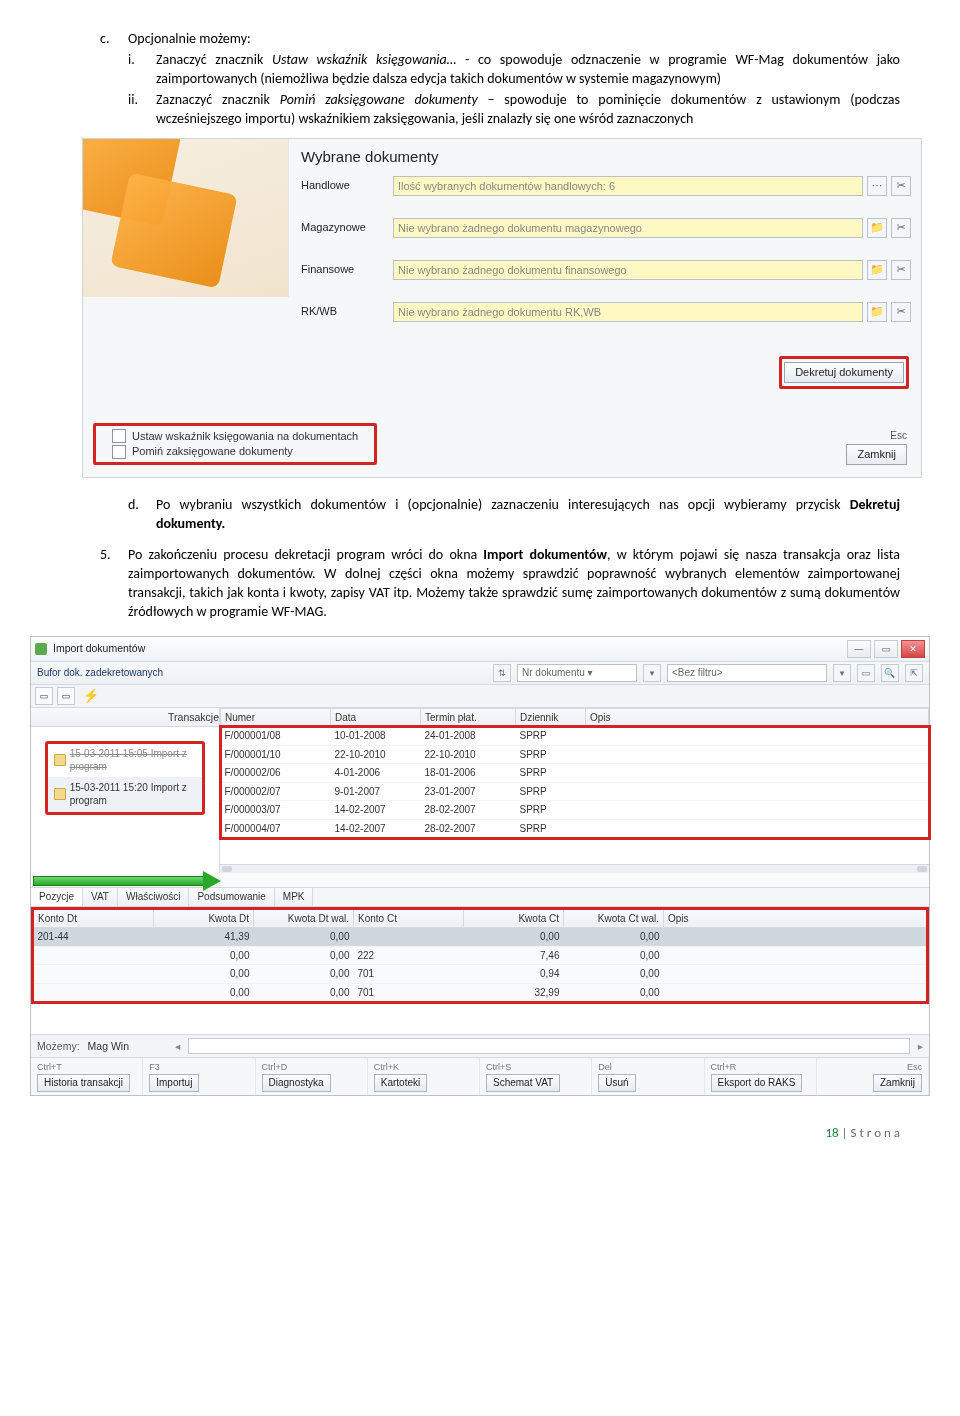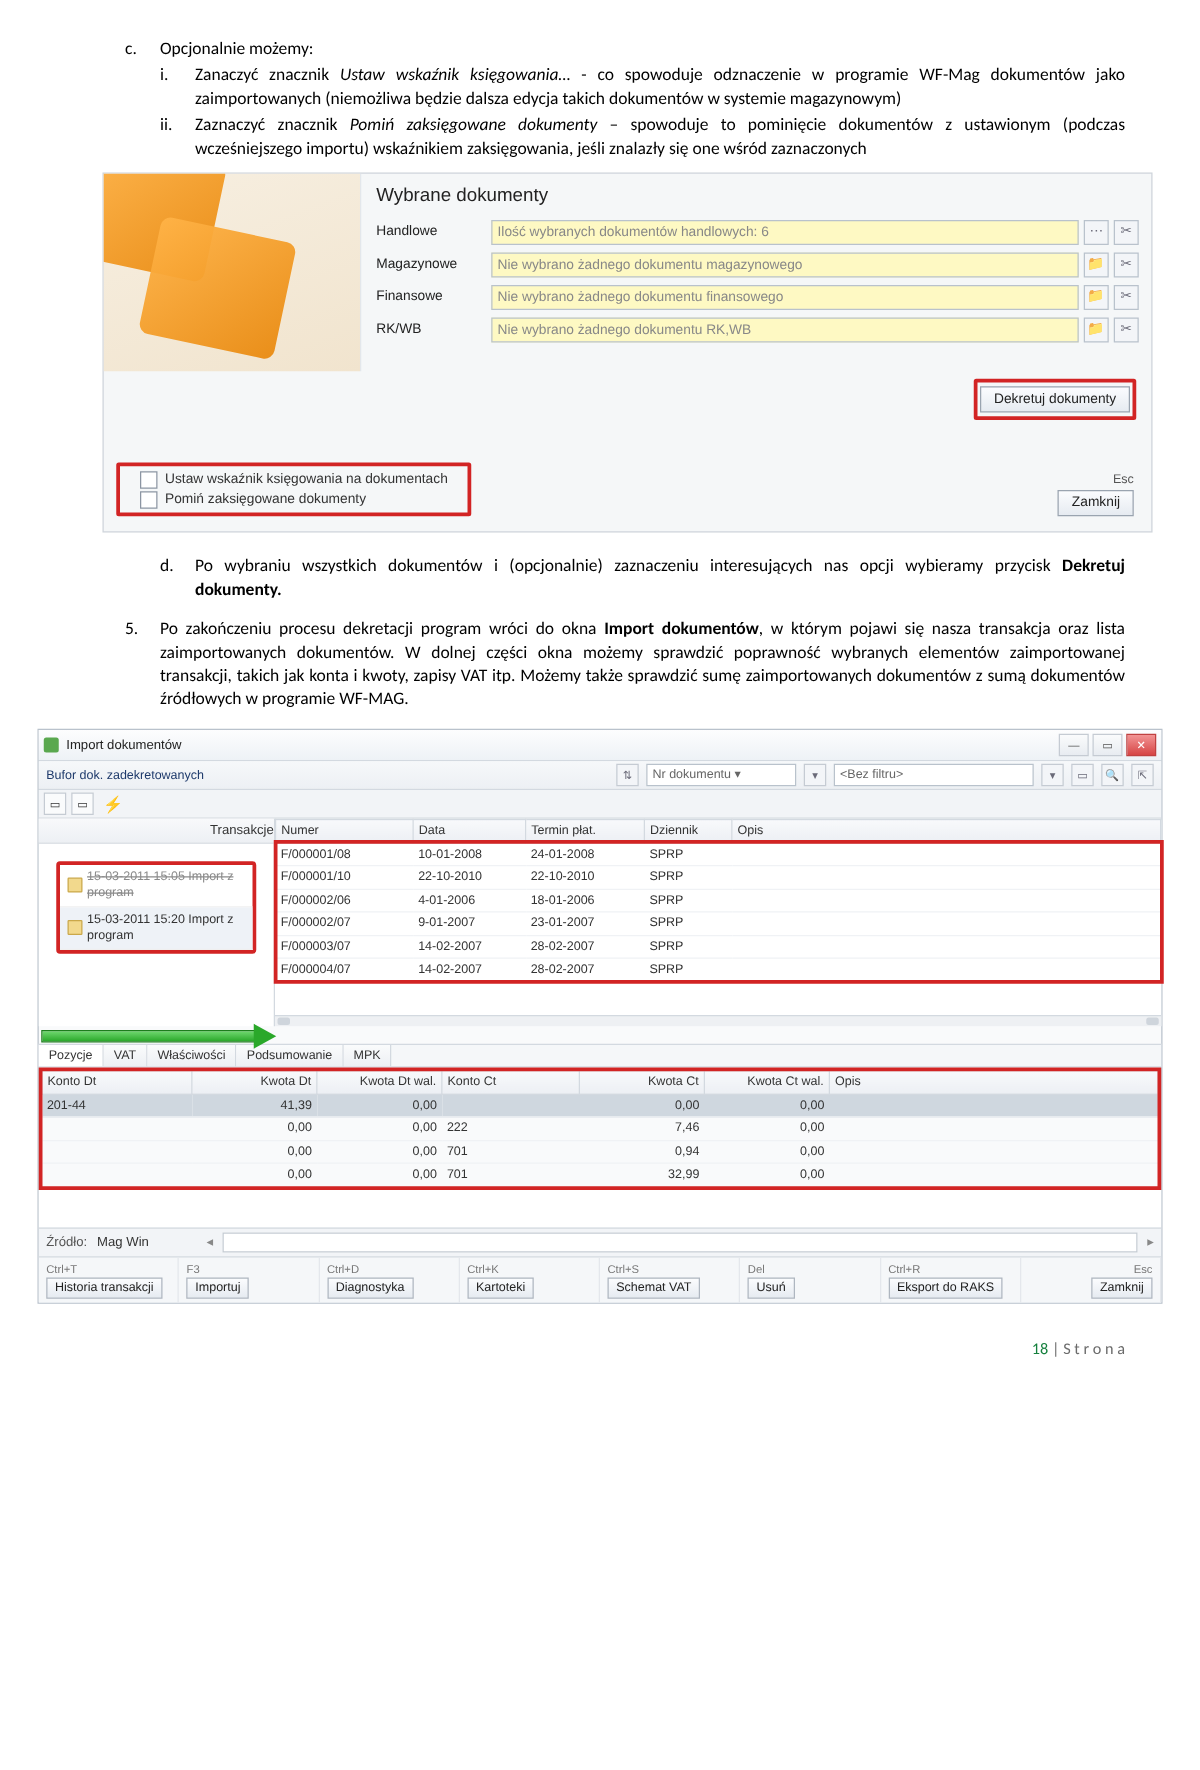--- a/index.html
+++ b/index.html
@@ -14,21 +14,21 @@
 
 
 .scr1{border:1px solid #cfd5dc;background:#f5f7f8;margin:10px 0 18px -18px;width:840px;box-sizing:border-box;font-family:Tahoma,Arial,sans-serif;font-size:11px;color:#333}
 .scr1 .top{display:flex}
 .scr1 .hex{width:205px;height:158px;background:linear-gradient(160deg,#f7efe1 0%,#f1e4ce 100%);position:relative;overflow:hidden;border-right:1px solid #e3e7eb}
 .scr1 .hex::before,.scr1 .hex::after{content:"";position:absolute;width:110px;height:95px;background:linear-gradient(135deg,#ffb347 0%,#e98a10 100%);transform:rotate(12deg);border-radius:8px}
 .scr1 .hex::before{left:-20px;top:-18px;opacity:.95}
 .scr1 .hex::after{left:36px;top:44px;opacity:.95}
 .scr1 .form{flex:1;padding:8px 10px 6px 12px}
 .scr1 .form h4{margin:0 0 8px;font-size:15px;font-weight:400;color:#222}
-.scr1 .row{display:flex;align-items:center;margin-bottom:6px}
+.scr1 .row{display:flex;align-items:center;margin-bottom:22px}
 .scr1 .row .rl{width:92px;flex:none;color:#222}
 .scr1 .row .rin{flex:1;border:1px solid #b9c2cc;background:#fef9c3;color:#888;padding:2px 4px;height:14px;line-height:14px;overflow:hidden;white-space:nowrap}
 .scr1 .row .ic{width:18px;height:18px;margin-left:4px;border:1px solid #b9c2cc;background:#f3f5f8;display:flex;align-items:center;justify-content:center;color:#6a6a78;font-size:11px}
 .scr1 .dekret{display:flex;justify-content:flex-end;padding:6px 12px 0 0}
 .scr1 .dkbox{border:3px solid #d22424;border-radius:2px;padding:3px 2px}
 .scr1 .btn{border:1px solid #9aa4b0;background:linear-gradient(#fbfcfe,#e6ebf1);padding:2px 10px;font-size:11px;color:#222}
 .scr1 .blank{height:34px}
 .scr1 .bot{display:flex;justify-content:space-between;align-items:flex-end;padding:0 14px 12px 10px}
 .scr1 .checks{border:3px solid #d22424;border-radius:2px;padding:2px 16px}
 .scr1 .ck{display:flex;align-items:center;margin:1px 0;font-size:11px;color:#333}
@@ -363,21 +363,21 @@
               <td class="num">32,99</td>
               <td class="num">0,00</td>
               <td></td>
             </tr>
     </tbody>
         </table>
     </div>
     <div style="height:30px;background:#fff"></div>
 
     <div class="status">
-      <span class="lab">Źródło:</span>
+      <span class="lab">Możemy:</span>
       <span>Mag Win</span>
       <span style="width:30px"></span>
       <span style="color:#888">◂</span>
       <div class="fldw"></div>
       <span style="color:#888">▸</span>
     </div>
 
     <div class="shorts">
       <div class="cell"><div class="hint">Ctrl+T</div><div class="bt">Historia transakcji</div></div>
       <div class="cell"><div class="hint">F3</div><div class="bt">Importuj</div></div>

